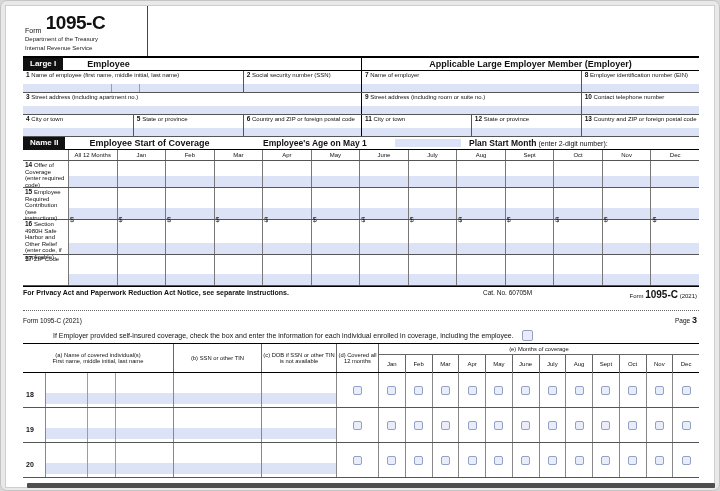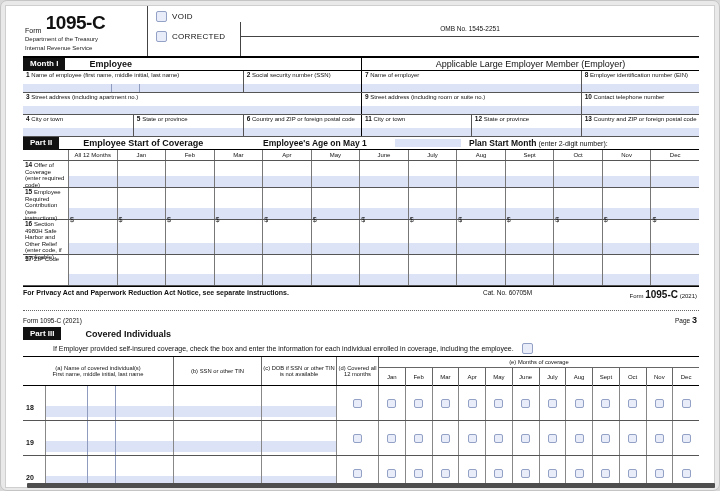--- a/index.html
+++ b/index.html
@@ -36,21 +36,21 @@
 
   
   .p1row { display:flex; height:22px; border-bottom:1px solid #555; }
   .p1cell { border-left:1px solid #555; position:relative; padding:1px 0 0 3px; }
   .p1cell:first-child { border-left:none; }
   .p1cell .flabel { font-size:6px; line-height:6.5px; color:#111; }
   .p1cell .flabel b { font-size:6.5px; }
   .fband { position:absolute; left:0; right:0; bottom:0; height:8px; background:#dde3f6; }
   .subtick { position:absolute; top:0; bottom:0; width:1px; background:#8f9cc0; }
   .split-right { border-left:1.5px solid #000 !important; }
-  .p1bar-right { position:absolute; left:50%; width:50%; text-align:center; font-weight:normal; font-size:9px; border-left:1.5px solid #000; height:13px; line-height:13px; }
+  .p1bar-right { position:absolute; left:50%; width:50%; text-align:center; font-weight:bold; font-size:9px; border-left:1.5px solid #000; height:13px; line-height:13px; }
 
   
   .p2age { position:absolute; left:240px; font-weight:bold; font-size:8.5px; }
   .agebox { position:absolute; left:372px; width:66px; top:2px; bottom:2px; background:#dde3f6; }
   .p2plan { position:absolute; left:446px; font-size:7px; }
   .p2plan b { font-size:8.5px;margin-top:36px; }
   .p2mh { display:flex; height:11px; border-bottom:1px solid #555; }
   .p2label-col { width:45px; }
   .p2hcell { flex:1; border-left:1px solid #777; font-size:6px; text-align:center; line-height:11px; overflow:hidden; white-space:nowrap; }
   .p2row { display:flex; border-bottom:1px solid #555; }
@@ -107,39 +107,24 @@
   <div class="page">
     <div class="content">
 
       <div class="hdr">
         <div class="hdr-left">
           <span class="form-word">Form</span>
           <span class="form-num">1095-C</span>
           <div class="dept">Department of the Treasury</div>
           <div class="dept">Internal Revenue Service</div>
         </div>
-        <div class="hdr-right">
-          <div class="vc-col">
-            <div class="vc-row">
-              <span class="cb"></span>
-              <span class="vc-label">VOID</span>
-            </div>
-            <div class="vc-row">
-              <span class="cb"></span>
-              <span class="vc-label">CORRECTED</span>
-            </div>
-          </div>
-          <div class="omb-col">
-            <div class="omb-text">OMB No. 1545-2251</div>
-          </div>
-        </div>
       </div>
 
       <div class="bar">
-        <span class="badge">Month I</span>
+        <span class="badge">Large I</span>
         <span class="bar-title">Employee</span>
         <span class="p1bar-right">Applicable Large Employer Member (Employer)</span>
       </div>
 
       <div class="p1row">
         <div class="p1cell" style="width:32.5%">
           <div class="flabel"><b>1</b> <span>Name of employee (first name, middle initial, last name)</span></div>
           <div class="fband">
             <span class="subtick" style="left:40%"></span>
             <span class="subtick" style="left:53%"></span>
@@ -195,21 +180,21 @@
           <div class="flabel"><b>12</b> <span>State or province</span></div>
           <div class="fband"></div>
         </div>
         <div class="p1cell" style="width:17.5%">
           <div class="flabel"><b>13</b> <span>Country and ZIP or foreign postal code</span></div>
           <div class="fband"></div>
         </div>
       </div>
 
       <div class="bar">
-        <span class="badge">Part II</span>
+        <span class="badge">Name II</span>
         <span class="bar-title">Employee Start of Coverage</span>
         <span class="p2age">Employee's Age on May 1</span>
         <span class="agebox"></span>
         <span class="p2plan"><b>Plan Start Month</b><span> (enter 2-digit number):</span></span>
       </div>
 
       <div class="p2table">
         <div class="p2mh">
           <div class="p2label-col"></div>
         <div class="p2hcell">All 12 Months</div>
@@ -403,24 +388,20 @@
         <span class="foot-cat">Cat. No. 60705M</span>
         <span class="foot-form"><span>Form</span> <b>1095-C</b> <span>(2021)</span></span>
       </div>
 
       <div class="pagebreak"></div>
       <div class="p2hdr2">
         <span class="ref">Form 1095-C (2021)</span>
         <span class="pg"><span>Page</span> <b>3</b></span>
       </div>
 
-      <div class="bar" style="border-bottom:none">
-        <span class="badge">Part III</span>
-        <span class="bar-title">Covered Individuals</span>
-      </div>
       <div class="p3sub">
         <span>If Employer provided self-insured coverage, check the box and enter the information for each individual enrolled in coverage, including the employee.</span>
         <span class="cb"></span>
       </div>
 
       <div class="p3head">
         <div class="p3hcell w-name">
           <div>(a) Name of covered individual(s)</div>
           <div>First name, middle initial, last name</div>
         </div>

